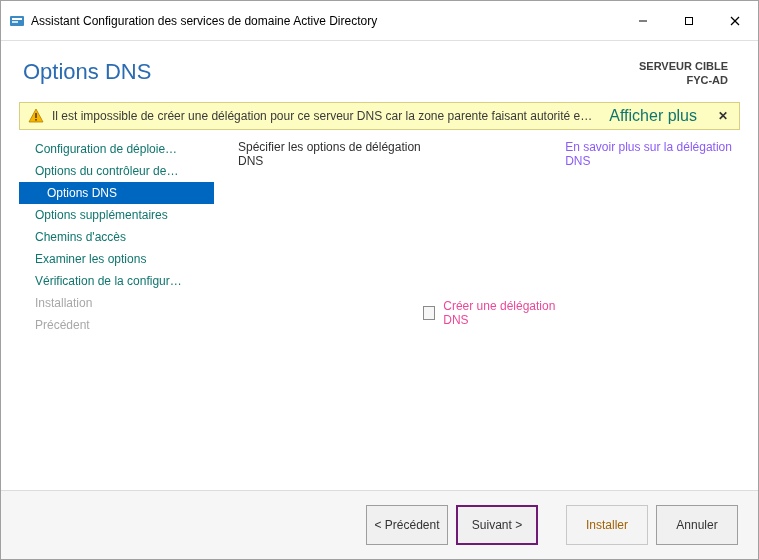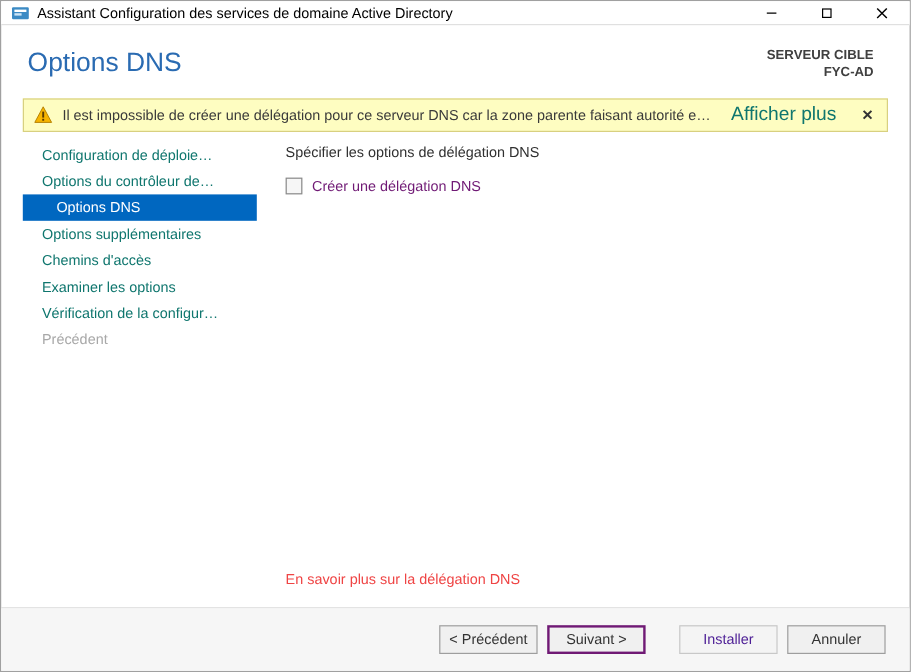--- a/index.html
+++ b/index.html
@@ -1,20 +1,20 @@
 <!DOCTYPE html>
 <html><head>
   <meta charset="utf-8">
   <style>
     * { box-sizing: border-box; margin: 0; padding: 0; }
     body { font-family: "Segoe UI", Tahoma, sans-serif; font-size: 12px; background: #f0f0f0; display: flex; align-items: flex-start; justify-content: flex-start; }
     .window { width: 759px; height: 560px; background: #ffffff; border: 1px solid #a0a0a0; display: flex; flex-direction: column; position: relative; }
 
     
-    .titlebar { display: flex; align-items: center; height: 20px; padding: 0 0 0 8px; background: #ffffff; border-bottom: 1px solid #e0e0e0; }
+    .titlebar { display: flex; align-items: center; height: 40px; padding: 0 0 0 8px; background: #ffffff; border-bottom: 1px solid #e0e0e0; }
     .titlebar .app-icon { width: 16px; height: 16px; margin-right: 6px; display: flex; align-items: center; justify-content: center; }
     .titlebar .title { font-size: 12px; color: #000; flex: 1; }
     .win-controls { display: flex; height: 100%; }
     .win-btn { width: 46px; height: 100%; display: flex; align-items: center; justify-content: center; color: #000; }
 
     
     .header-region { padding: 18px 30px 10px 22px; display: flex; align-items: flex-start; justify-content: space-between; }
     .page-title { font-size: 22px; color: #2a6bb2; font-weight: 400; }
     .server-block { text-align: right; font-size: 11px; color: #404040; line-height: 1.3; }
     .server-label { font-weight: 600; }
@@ -30,34 +30,34 @@
     
     .body { display: flex; flex: 1; overflow: hidden; padding: 0 18px 0 18px; }
 
     
     .sidebar { width: 195px; padding-top: 2px; }
     .sidebar-item { padding: 4px 4px 4px 16px; font-size: 12px; color: #0f766e; white-space: nowrap; overflow: hidden; text-overflow: ellipsis; cursor: pointer; }
     .sidebar-item.active { background: #0067c0; color: #ffffff; padding-left: 28px; }
     .sidebar-item.disabled { color: #a8a8a8; cursor: default; }
 
     
-    .main { flex: 1; padding: 4px 4px 4px 24px; display: flex; flex-direction: column; }
+    .main { flex: 1; padding: 4px 4px 4px 24px; display: flex; flex-direction: row; }
     .section-label { font-size: 12px; color: #303030; margin-bottom: 14px; }
     .checkbox-row { display: flex; align-items: center; gap: 8px; }
     .checkbox { width: 14px; height: 14px; border: 1px solid #8a8a8a; background: #f6f6f6; }
-    .checkbox-label { font-size: 12px; color: #701a75; }
+    .checkbox-label { font-size: 12px; color: #ec4899; }
     .spacer { flex: 1; }
-    .learn-more { color: #ef4444; font-size: 12px; padding-bottom: 12px; cursor: pointer; margin-top: 44px; }
+    .learn-more { color: #8b5cf6; font-size: 12px; padding-bottom: 12px; cursor: pointer; }
 
     
     .footer-sep { height: 1px; background: #dcdcdc; margin: 0; }
     .footer { display: flex; justify-content: flex-end; gap: 8px; padding: 14px 20px 14px 20px; background: #f6f6f6; }
-    .btn { min-width: 82px; height: 24px; border: 1px solid #9e9e9e; background: #f0f0f0; color: #333; font-size: 12px; display: flex; align-items: center; justify-content: center; cursor: pointer; }
+    .btn { min-width: 82px; height: 40px; border: 1px solid #9e9e9e; background: #f0f0f0; color: #333; font-size: 12px; display: flex; align-items: center; justify-content: center; cursor: pointer; }
     .btn.default { border: 2px solid #701a75; padding: 0; }
-    .btn.disabled { color: #4c1d95; border-color: #c8c8c8; background: #f4f4f4; cursor: default; }
+    .btn.disabled { color: #a16207; border-color: #c8c8c8; background: #f4f4f4; cursor: default; }
     .btn-gap { width: 12px; }
   </style>
 </head>
 <body>
 
 <div class="window">
 
   <div class="titlebar">
     <span class="app-icon">
       <svg viewBox="0 0 16 16" width="16" height="16">
@@ -111,20 +111,21 @@
   <div class="body">
 
     <div class="sidebar">
       <div class="sidebar-item">Configuration de déploie…</div>
       <div class="sidebar-item">Options du contrôleur de…</div>
       <div class="sidebar-item active">Options DNS</div>
       <div class="sidebar-item">Options supplémentaires</div>
       <div class="sidebar-item">Chemins d'accès</div>
       <div class="sidebar-item">Examiner les options</div>
       <div class="sidebar-item">Vérification de la configur…</div>
+      <div class="sidebar-item disabled">Installation</div>
       <div class="sidebar-item disabled">Précédent</div>
     </div>
 
     <div class="main">
       <div class="section-label">Spécifier les options de délégation DNS</div>
       <div class="checkbox-row">
         <div class="checkbox"></div>
         <span class="checkbox-label">Créer une délégation DNS</span>
       </div>
       <div class="spacer"></div>

